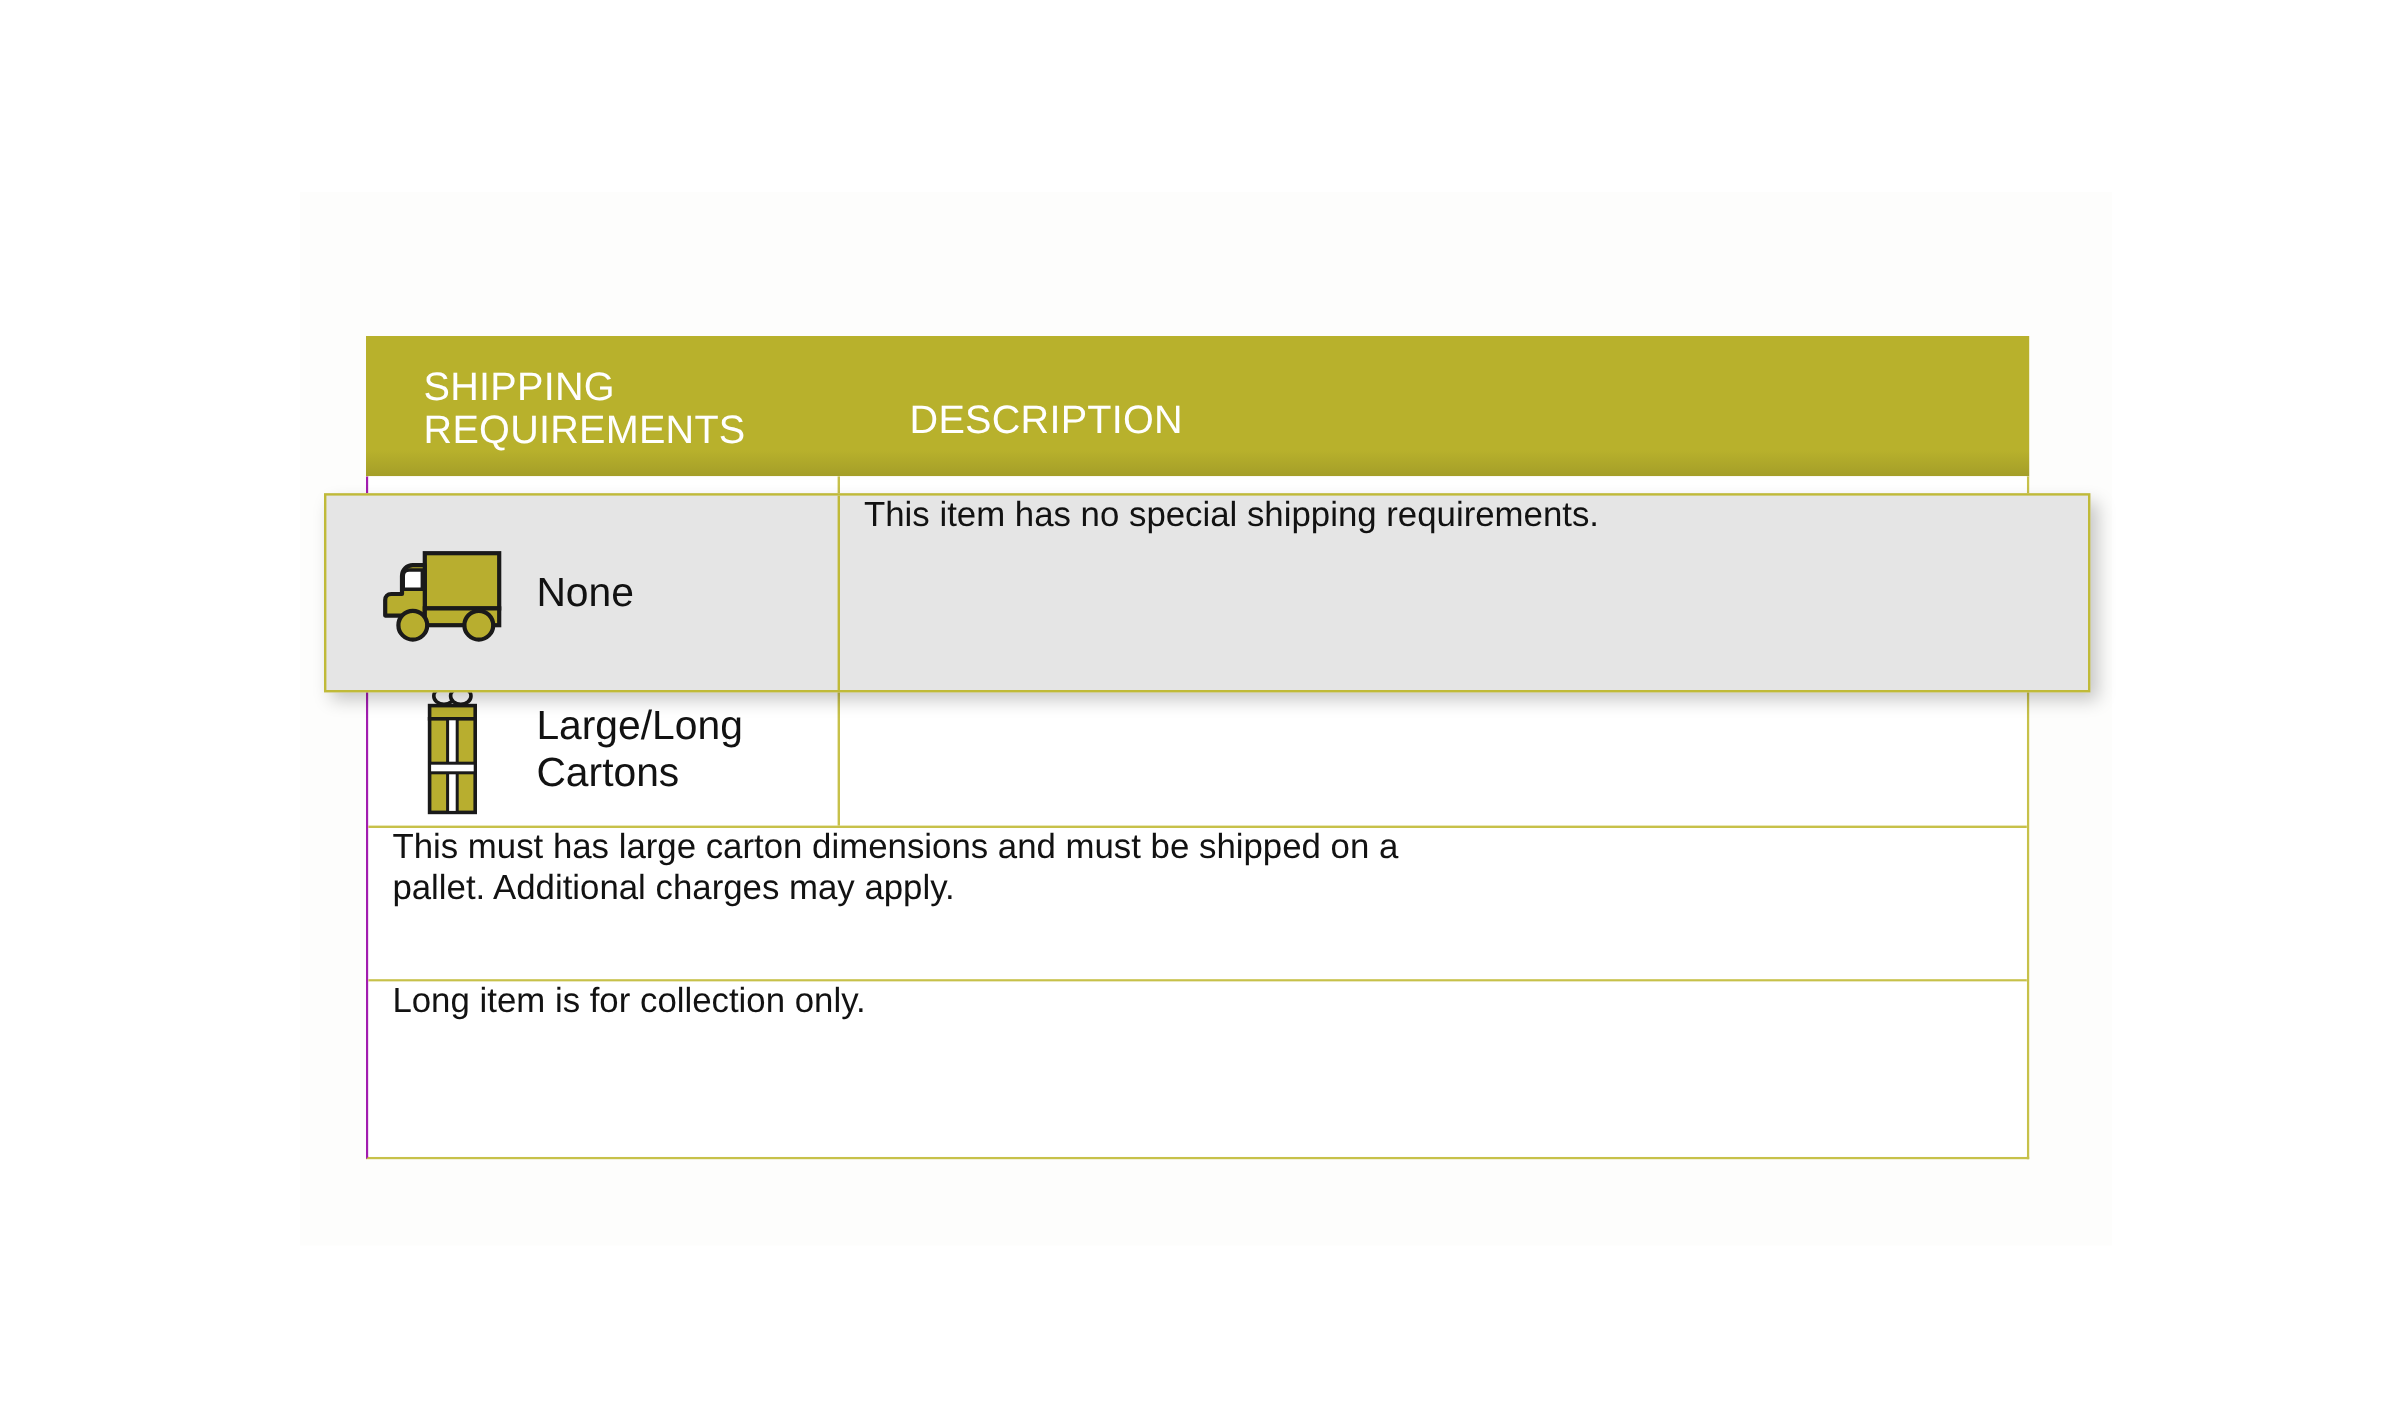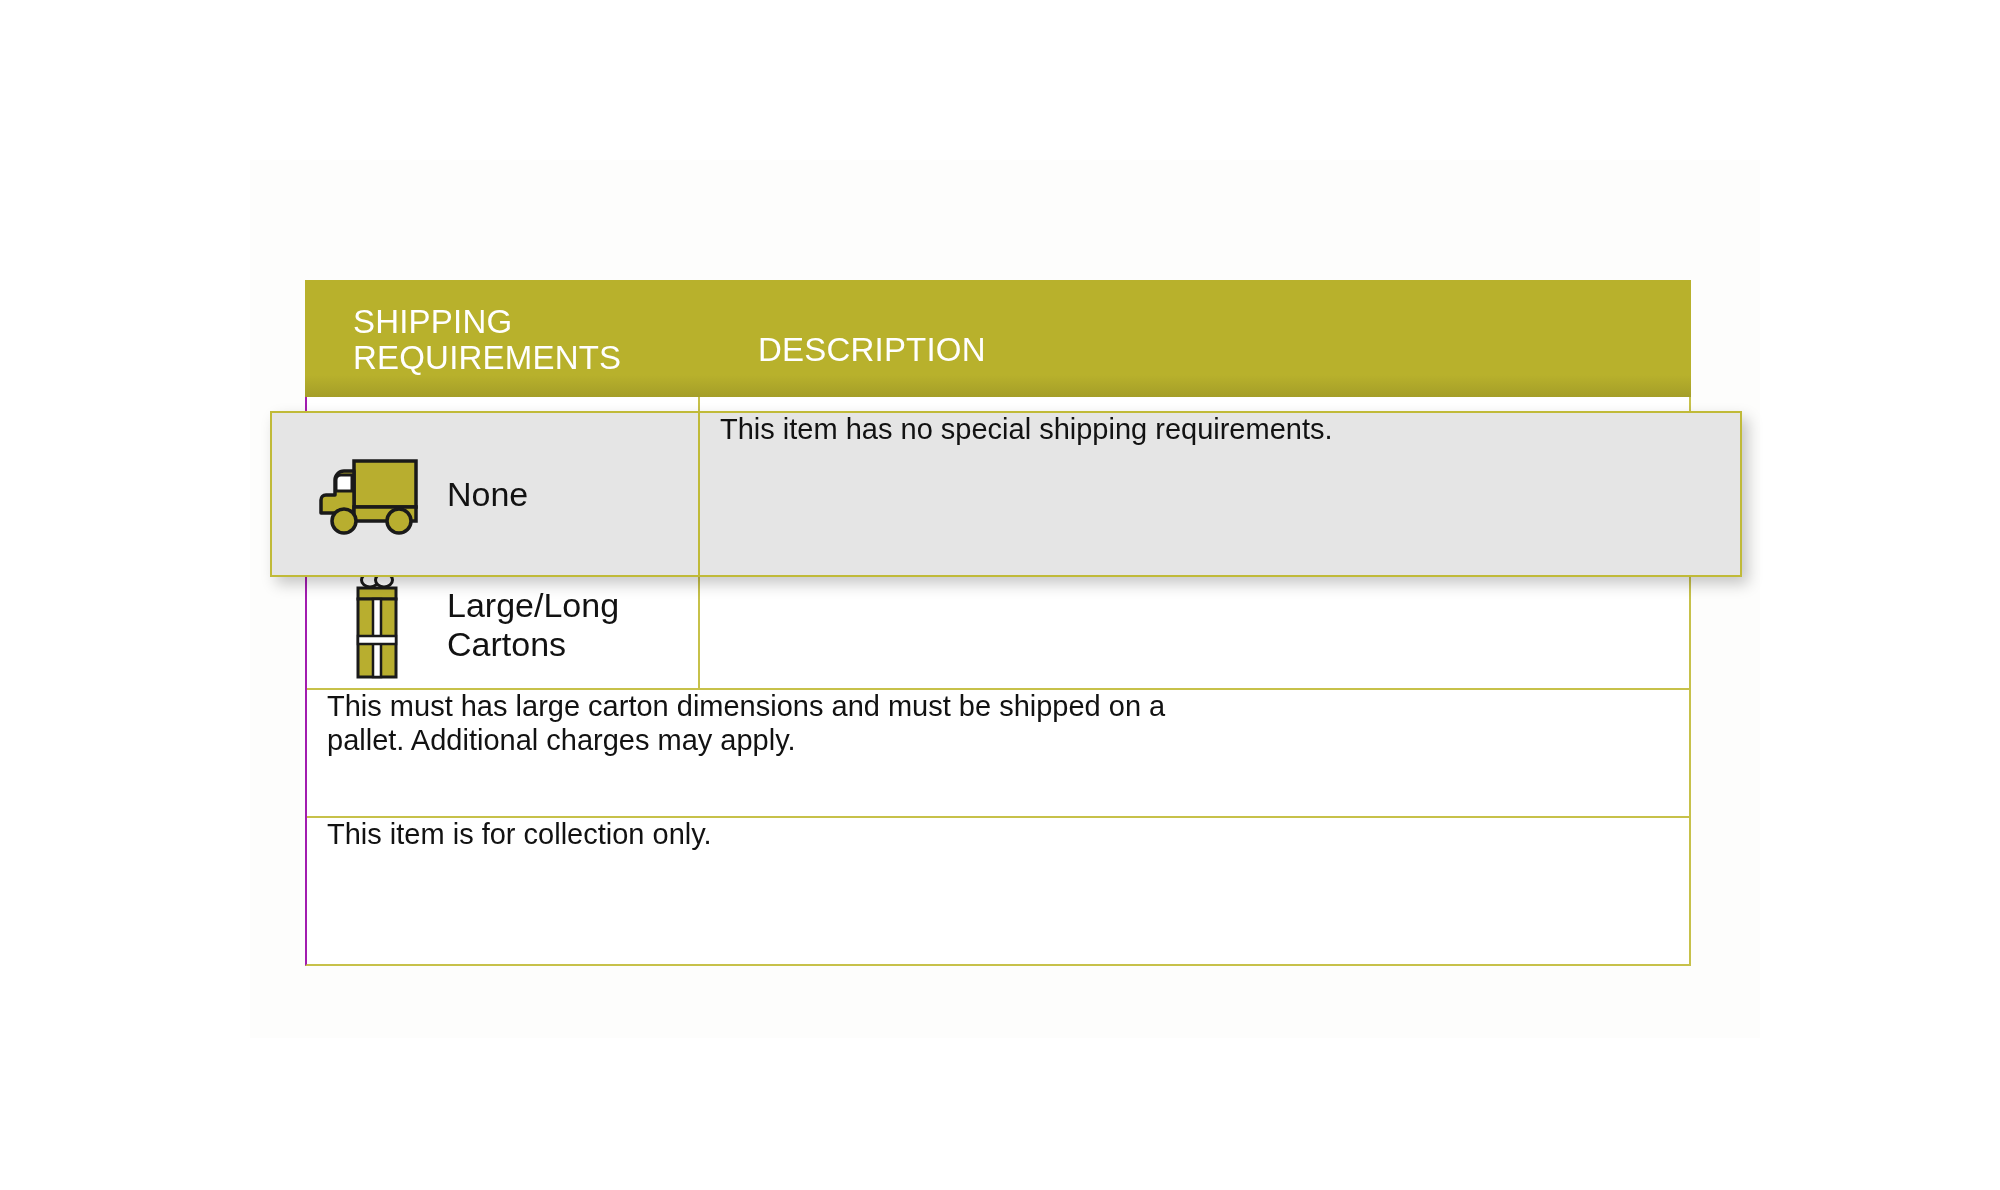--- a/index.html
+++ b/index.html
@@ -200,21 +200,21 @@
 
     <div class="row row-pallet">
       <div class="cell-desc">
         <div class="desc-text">This must has large carton dimensions and must be shipped on a
 pallet. Additional charges may apply.</div>
       </div>
     </div>
 
     <div class="row row-collect">
       <div class="cell-desc">
-        <div class="desc-text">This item is for collection only.</div>
+        <div class="desc-text">Long item is for collection only.</div>
       </div>
     </div>
 
   </div>
 
   <div class="row-highlight">
     <div class="cell-req">
       <div class="icon-wrap">
         <svg width="126" height="90" viewBox="0 0 126 90" aria-hidden="true">
 

